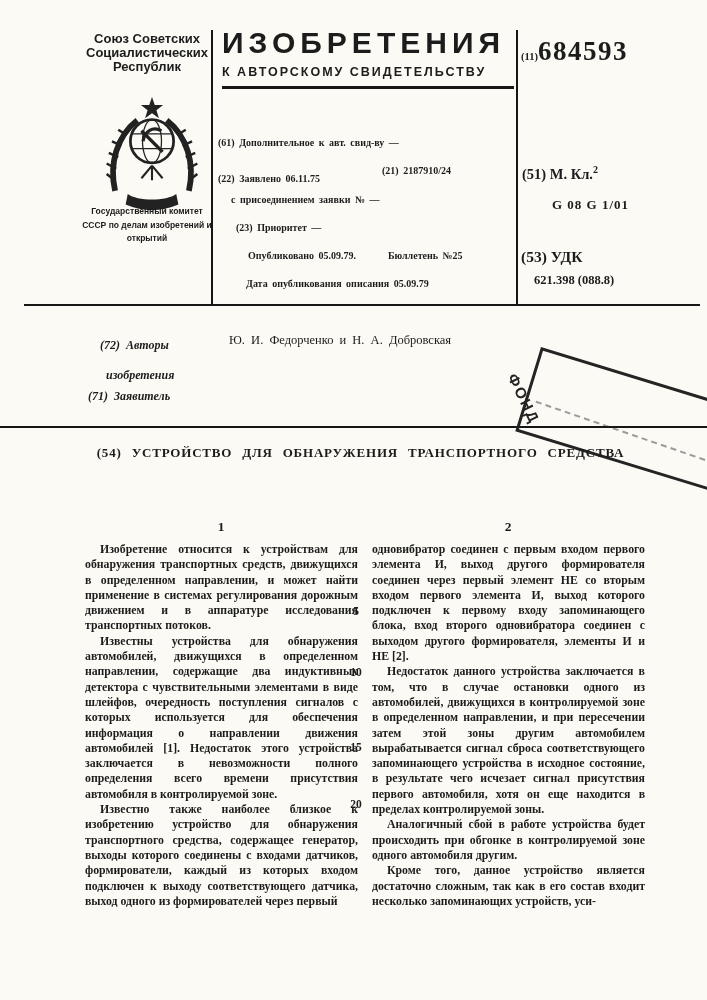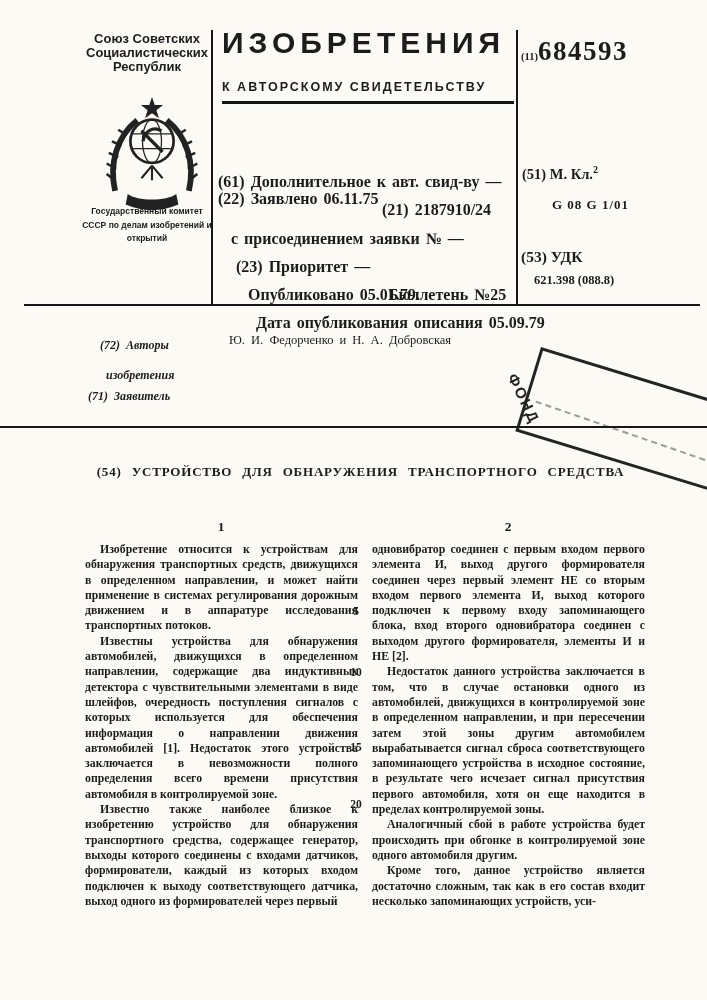--- a/index.html
+++ b/index.html
@@ -18,26 +18,26 @@
   .vline.v1{left:211px;} .vline.v2{left:516px;}
   .hrule{position:absolute;height:2px;background:#161616;}
   .hrule.h1{left:24px;width:676px;top:304px;}
   .hrule.h2{left:0;width:707px;top:426px;}
 
   
   .mid-title{position:absolute;left:222px;top:26px;width:292px;
              font-family:"Liberation Sans",sans-serif;font-weight:bold;}
   .t1{font-size:30px;letter-spacing:14px;line-height:34px;white-space:nowrap;}
   .t2{font-size:30px;letter-spacing:5px;line-height:34px;white-space:nowrap;}
-  .subtitle{font-size:12.5px;letter-spacing:2px;margin-top:20px;padding-bottom:7px;
+  .subtitle{font-size:12.5px;letter-spacing:2px;margin-top:5px;padding-bottom:7px;
             border-bottom:3px solid #161616;white-space:nowrap;}
-  .frow{position:absolute;font-weight:bold;font-size:16px;white-space:nowrap;word-spacing:2px;margin-top:36px;}
-  .f61{left:218px;top:137px;} .f22{left:218px;top:154px;} .f21{left:382px;top:165px;}
+  .frow{position:absolute;font-weight:bold;font-size:10px;white-space:nowrap;word-spacing:2px;}
+  .f61{left:218px;top:137px;} .f22{left:218px;top:173px;} .f21{left:382px;top:165px;}
   .fjoin{left:231px;top:194px;} .f23{left:236px;top:222px;}
-  .fpub{left:248px;top:250px;} .fbul{left:388px;top:250px;} .fdate{left:256px;top:278px;text-align:right;}
+  .fpub{left:248px;top:250px;} .fbul{left:388px;top:250px;} .fdate{left:246px;top:278px;text-align:right;}
 
   
   .pubnum{position:absolute;left:521px;top:36px;white-space:nowrap;}
   .pubnum .pfx{font-size:10.5px;font-weight:bold;}
   .pubnum .num{font-size:27px;font-weight:bold;letter-spacing:1.5px;}
   .mkl{position:absolute;left:522px;top:164px;font-weight:bold;font-size:14.5px;}
   .mkl sup{font-size:10px;}
   .mklv{position:absolute;left:552px;top:197px;font-weight:bold;font-size:13px;letter-spacing:1px;white-space:nowrap;text-align:right;}
   .udk{position:absolute;left:521px;top:248px;font-weight:bold;font-size:15.5px;}
   .udkv{position:absolute;left:534px;top:273px;font-size:12.5px;font-weight:bold;white-space:nowrap;}
@@ -52,21 +52,21 @@
 
   
   .stamp{position:absolute;left:541px;top:347px;width:208px;height:82px;
          border:3px solid #242424;transform:rotate(17deg);transform-origin:left top;background:transparent;}
   .stamp-inner{position:absolute;left:8px;top:54px;right:-40px;height:0;
                border-top:2px dashed rgba(40,40,40,.45);transform:rotate(2deg);}
   .stamp-text{position:absolute;left:497px;top:390px;font-family:"Liberation Sans",sans-serif;
               font-weight:bold;font-size:15px;letter-spacing:2px;transform:rotate(64deg);color:#222;}
 
   
-  .title54{position:absolute;left:88px;top:464px;width:545px;text-align:center;
+  .title54{position:absolute;left:88px;top:445px;width:545px;text-align:center;
            font-weight:bold;font-size:13px;letter-spacing:.8px;word-spacing:6px;}
 
   
   .colnum{position:absolute;top:519px;width:272px;text-align:center;font-weight:bold;font-size:13.5px;}
   .cn1{left:85px;} .cn2{left:372px;}
   .col{position:absolute;top:542px;width:273px;}
   .col.left{left:85px;} .col.right{left:372px;}
   .col p{margin:0;font-size:11.8px;line-height:15.3px;text-align:justify;font-weight:bold;}
   .col p.indent{text-indent:15px;}
   .gnum{position:absolute;left:344px;width:24px;text-align:center;font-weight:bold;font-size:11.5px;}
@@ -106,21 +106,21 @@
   <div class="mid-title">
     <div class="t2">ИЗОБРЕТЕНИЯ</div>
     <div class="subtitle">К АВТОРСКОМУ СВИДЕТЕЛЬСТВУ</div>
   </div>
 
   <div class="frow f61">(61) Дополнительное к авт. свид-ву  —</div>
   <div class="frow f22">(22) Заявлено  06.11.75</div>
   <div class="frow f21">(21) 2187910/24</div>
   <div class="frow fjoin">с присоединением заявки №  —</div>
   <div class="frow f23">(23) Приоритет   —</div>
-  <div class="frow fpub">Опубликовано 05.01.79.</div>
+  <div class="frow fpub">Опубликовано 05.09.79.</div>
   <div class="frow fbul">Бюллетень №25</div>
   <div class="frow fdate">Дата опубликования описания  05.09.79</div>
 
   <div class="pubnum">
     <span class="pfx">(11)</span><span class="num">684593</span>
   </div>
   <div class="mkl"><span>(51) М. Кл.</span><sup>2</sup></div>
   <div class="mklv">G 08 G 1/01</div>
   <div class="udk">(53) УДК</div>
   <div class="udkv">621.398  (088.8)</div>

